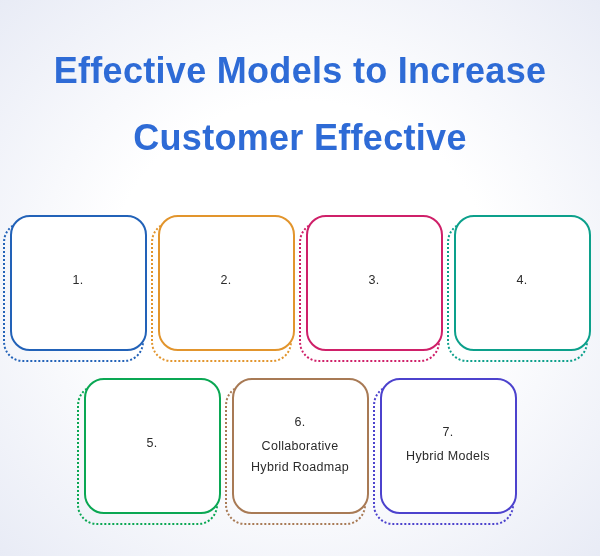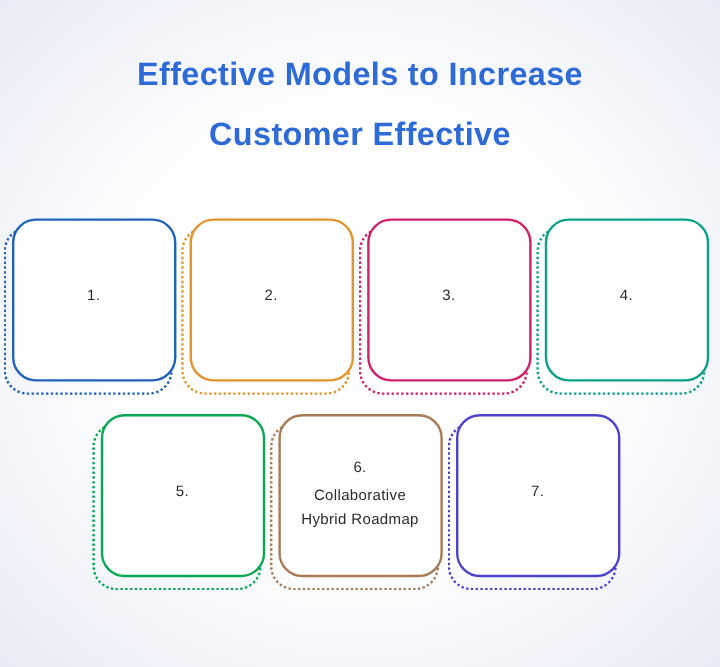--- a/index.html
+++ b/index.html
@@ -16,21 +16,21 @@
   }
 
   .page {
     width: 600px;
     height: 556px;
     padding-top: 38px;
   }
 
   .title {
     text-align: center;
-    font-size: 27px;
+    font-size: 36px;
     font-weight: 700;
     line-height: 1.85;
     letter-spacing: 0.3px;
     color: #2e6bd6;
   }
 
   .row {
     display: flex;
     justify-content: center;
     gap: 11px;
@@ -138,18 +138,19 @@
     <div class="card" style="--c: #a87a55;">
       <div class="card-inner">
         <div class="card-num">6.</div>
         <div class="card-label">Collaborative Hybrid Roadmap</div>
       </div>
     </div>
 
     <div class="card" style="--c: #4c42cd;">
       <div class="card-inner">
         <div class="card-num">7.</div>
+        <div class="card-label">Hybrid Models</div>
       </div>
     </div>
 
   </div>
 
 </div>
 
 </body></html>

